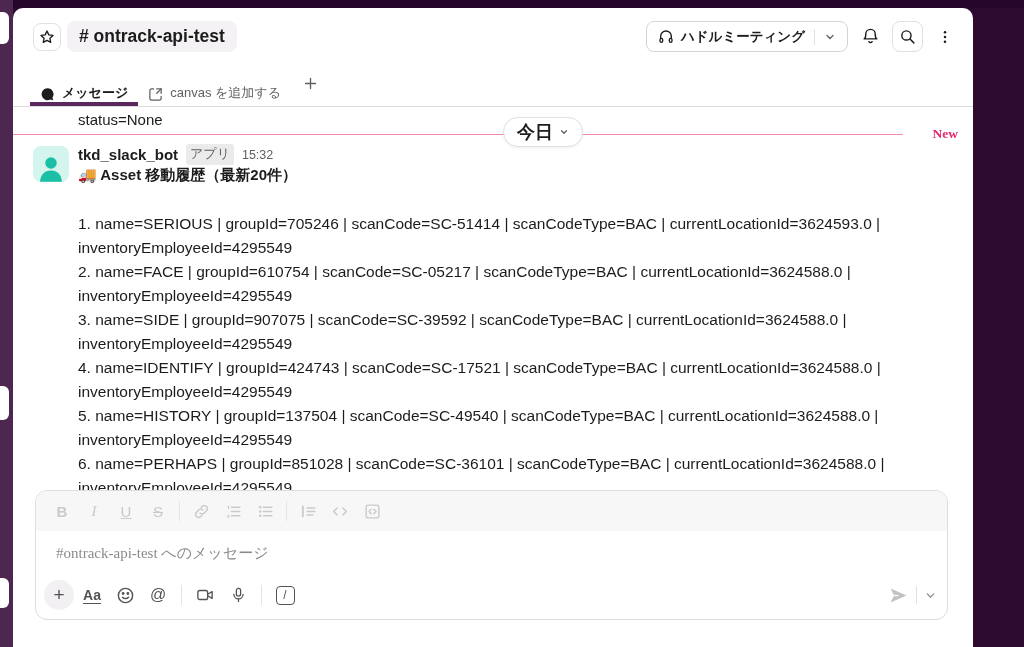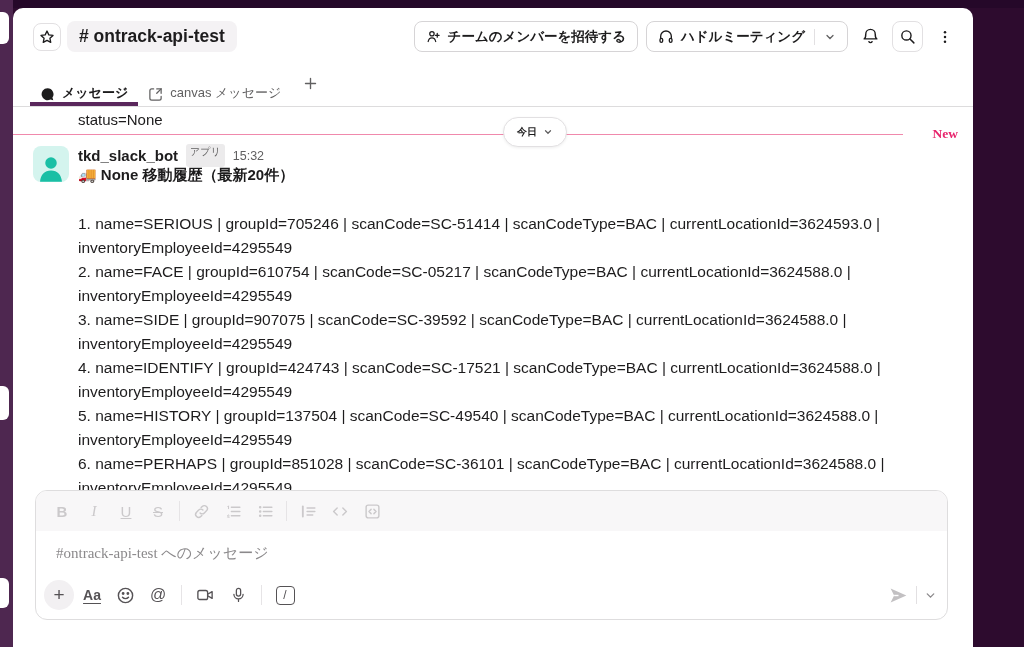--- a/index.html
+++ b/index.html
@@ -29,27 +29,27 @@
   
   .tabbar { position:absolute; top:52px; left:0; right:0; height:47px; border-bottom:1px solid #DDDCDD; display:flex; align-items:stretch; padding-left:17px; }
   .tab { display:flex; align-items:flex-end; gap:7px; padding:0 10px; font-size:13px; color:#616061; cursor:pointer; border-bottom:4px solid transparent; border-top:4px solid transparent; }
   .tab.active { color:#1D1C1D; font-weight:bold; border-bottom-color:#5A275C; }
   .tab-plus { display:flex; align-items:center; padding:0 12px; color:#616061; cursor:pointer; }
 
   
   .status-frag { position:absolute; left:65px; top:103px; font-size:15px; }
   .new-line { position:absolute; left:0; right:70px; top:126px; border-top:1px solid #F089AC; }
   .new-label { position:absolute; right:15px; top:118px; font-size:13.5px; font-weight:bold; color:#E8256D;font-family:Liberation Serif, serif; }
-  .date-pill { position:absolute; left:490px; top:109px; height:30px; display:flex; align-items:center; gap:6px; padding:0 13px; background:#fff; border:1px solid #E2E0E2; border-radius:16px; box-shadow:0 1px 3px rgba(0,0,0,0.07); font-size:10px; font-weight:bold; cursor:pointer; }
+  .date-pill { position:absolute; left:490px; top:109px; height:30px; display:flex; align-items:center; gap:6px; padding:0 13px; background:#fff; border:1px solid #E2E0E2; border-radius:16px; box-shadow:0 1px 3px rgba(0,0,0,0.07); font-size:18px; font-weight:bold; cursor:pointer; }
   .date-pill .chev { color:#616061; display:flex; }
 
   .avatar { position:absolute; left:20px; top:138px; width:36px; height:36px; border-radius:8px; background:#D4F4EE; display:flex; align-items:flex-end; justify-content:center; overflow:hidden; cursor:pointer; }
   .msg-head { position:absolute; left:65px; top:136px; display:flex; align-items:center; gap:8px; }
   .msg-user { font-size:15px; font-weight:bold; cursor:pointer; }
-  .app-badge { font-size:10px; color:#616061; background:#ECEBEC; border-radius:3px; padding:1px 4px 8px; }
+  .app-badge { font-size:13px; color:#616061; background:#ECEBEC; border-radius:3px; padding:1px 4px 2px; }
   .msg-time { font-size:12.5px; color:#616061; cursor:pointer; }
   .msg-title { position:absolute; left:65px; top:158px; font-size:15px; font-weight:bold; }
   .records { position:absolute; left:65px; top:204px; right:60px; font-size:15.5px; }
   .rec-line { height:24px; line-height:24px; white-space:nowrap; overflow:hidden; }
 
   
   .composer { position:absolute; left:22px; top:482px; right:25px; height:130px; border:1px solid #DEDDDE; border-radius:12px; background:#fff; }
   .fmt-bar { height:40px; background:#F8F7F8; border-radius:11px 11px 0 0; display:flex; align-items:center; padding-left:10px; color:#CBC9CB; }
   .fmt-btn { width:32px; height:32px; display:flex; align-items:center; justify-content:center; font-size:15px; cursor:pointer; background:none; border:none; color:#CBC9CB; }
   .fmt-b { font-weight:bold; } .fmt-i { font-style:italic; font-family:"Liberation Serif",serif; }
@@ -85,30 +85,20 @@
     <button class="icon-btn star-btn">
       <span>
         <svg width="16" height="16" viewBox="0 0 24 24" fill="none" stroke="#1D1C1D" stroke-width="2" stroke-linejoin="round">
             <path d="M12 3l2.7 5.8 6.3.8-4.6 4.3 1.2 6.2L12 17l-5.6 3.1 1.2-6.2L3 9.6l6.3-.8z"></path>
           </svg>
       </span>
     </button>
     <div class="chan-pill"># ontrack-api-test</div>
 
     <div class="hdr-right">
-      <button class="pill-btn">
-        <span>
-          <svg width="15" height="15" viewBox="0 0 24 24" fill="none" stroke="#1D1C1D" stroke-width="2" stroke-linecap="round">
-              <circle cx="9.5" cy="7.5" r="3.5"></circle>
-              <path d="M3.5 20c.7-4 3-6 6-6s5.3 2 6 6"></path>
-              <path d="M18 7v6M15 10h6"></path>
-            </svg>
-        </span>
-        <span>チームのメンバーを招待する</span>
-      </button>
 
       <button class="pill-btn">
         <span>
           <svg width="16" height="16" viewBox="0 0 24 24" fill="none" stroke="#1D1C1D" stroke-width="2" stroke-linecap="round">
               <path d="M4 14v-3a8 8 0 0 1 16 0v3"></path>
               <rect x="3" y="14" width="4" height="6" rx="2"></rect>
               <rect x="17" y="14" width="4" height="6" rx="2"></rect>
             </svg>
         </span>
         <span>ハドルミーティング</span>
@@ -160,21 +150,21 @@
       <span>メッセージ</span>
     </div>
     <div class="tab">
       <span>
         <svg width="15" height="15" viewBox="0 0 24 24" fill="none" stroke="#616061" stroke-width="2" stroke-linecap="round">
             <path d="M9 3H6a3 3 0 0 0-3 3v12a3 3 0 0 0 3 3h12a3 3 0 0 0 3-3v-3"></path>
             <path d="M14 3h7v7"></path>
             <path d="M14 10l7-7" stroke-dasharray="0"></path>
           </svg>
       </span>
-      <span>canvas メッセージ</span>
+      <span>canvas を追加する</span>
     </div>
     <div class="tab-plus">
       <span>
         <svg width="15" height="15" viewBox="0 0 24 24" fill="none" stroke="#616061" stroke-width="2.2" stroke-linecap="round">
             <path d="M12 4v16M4 12h16"></path>
           </svg>
       </span>
     </div>
   </div>
 
@@ -200,21 +190,21 @@
         </svg>
     </span>
   </div>
 
   <div class="msg-head">
     <span class="msg-user">tkd_slack_bot</span>
     <span class="app-badge">アプリ</span>
     <span class="msg-time">15:32</span>
   </div>
 
-  <div class="msg-title">🚚 None 移動履歴（最新20件）</div>
+  <div class="msg-title">🚚 Asset 移動履歴（最新20件）</div>
 
   <div class="records">
     <div>
       <div class="rec-line">1. name=SERIOUS | groupId=705246 | scanCode=SC-51414 | scanCodeType=BAC | currentLocationId=3624593.0 |</div>
       <div class="rec-line">inventoryEmployeeId=4295549</div>
     </div>
     <div>
       <div class="rec-line">2. name=FACE | groupId=610754 | scanCode=SC-05217 | scanCodeType=BAC | currentLocationId=3624588.0 |</div>
       <div class="rec-line">inventoryEmployeeId=4295549</div>
     </div>

